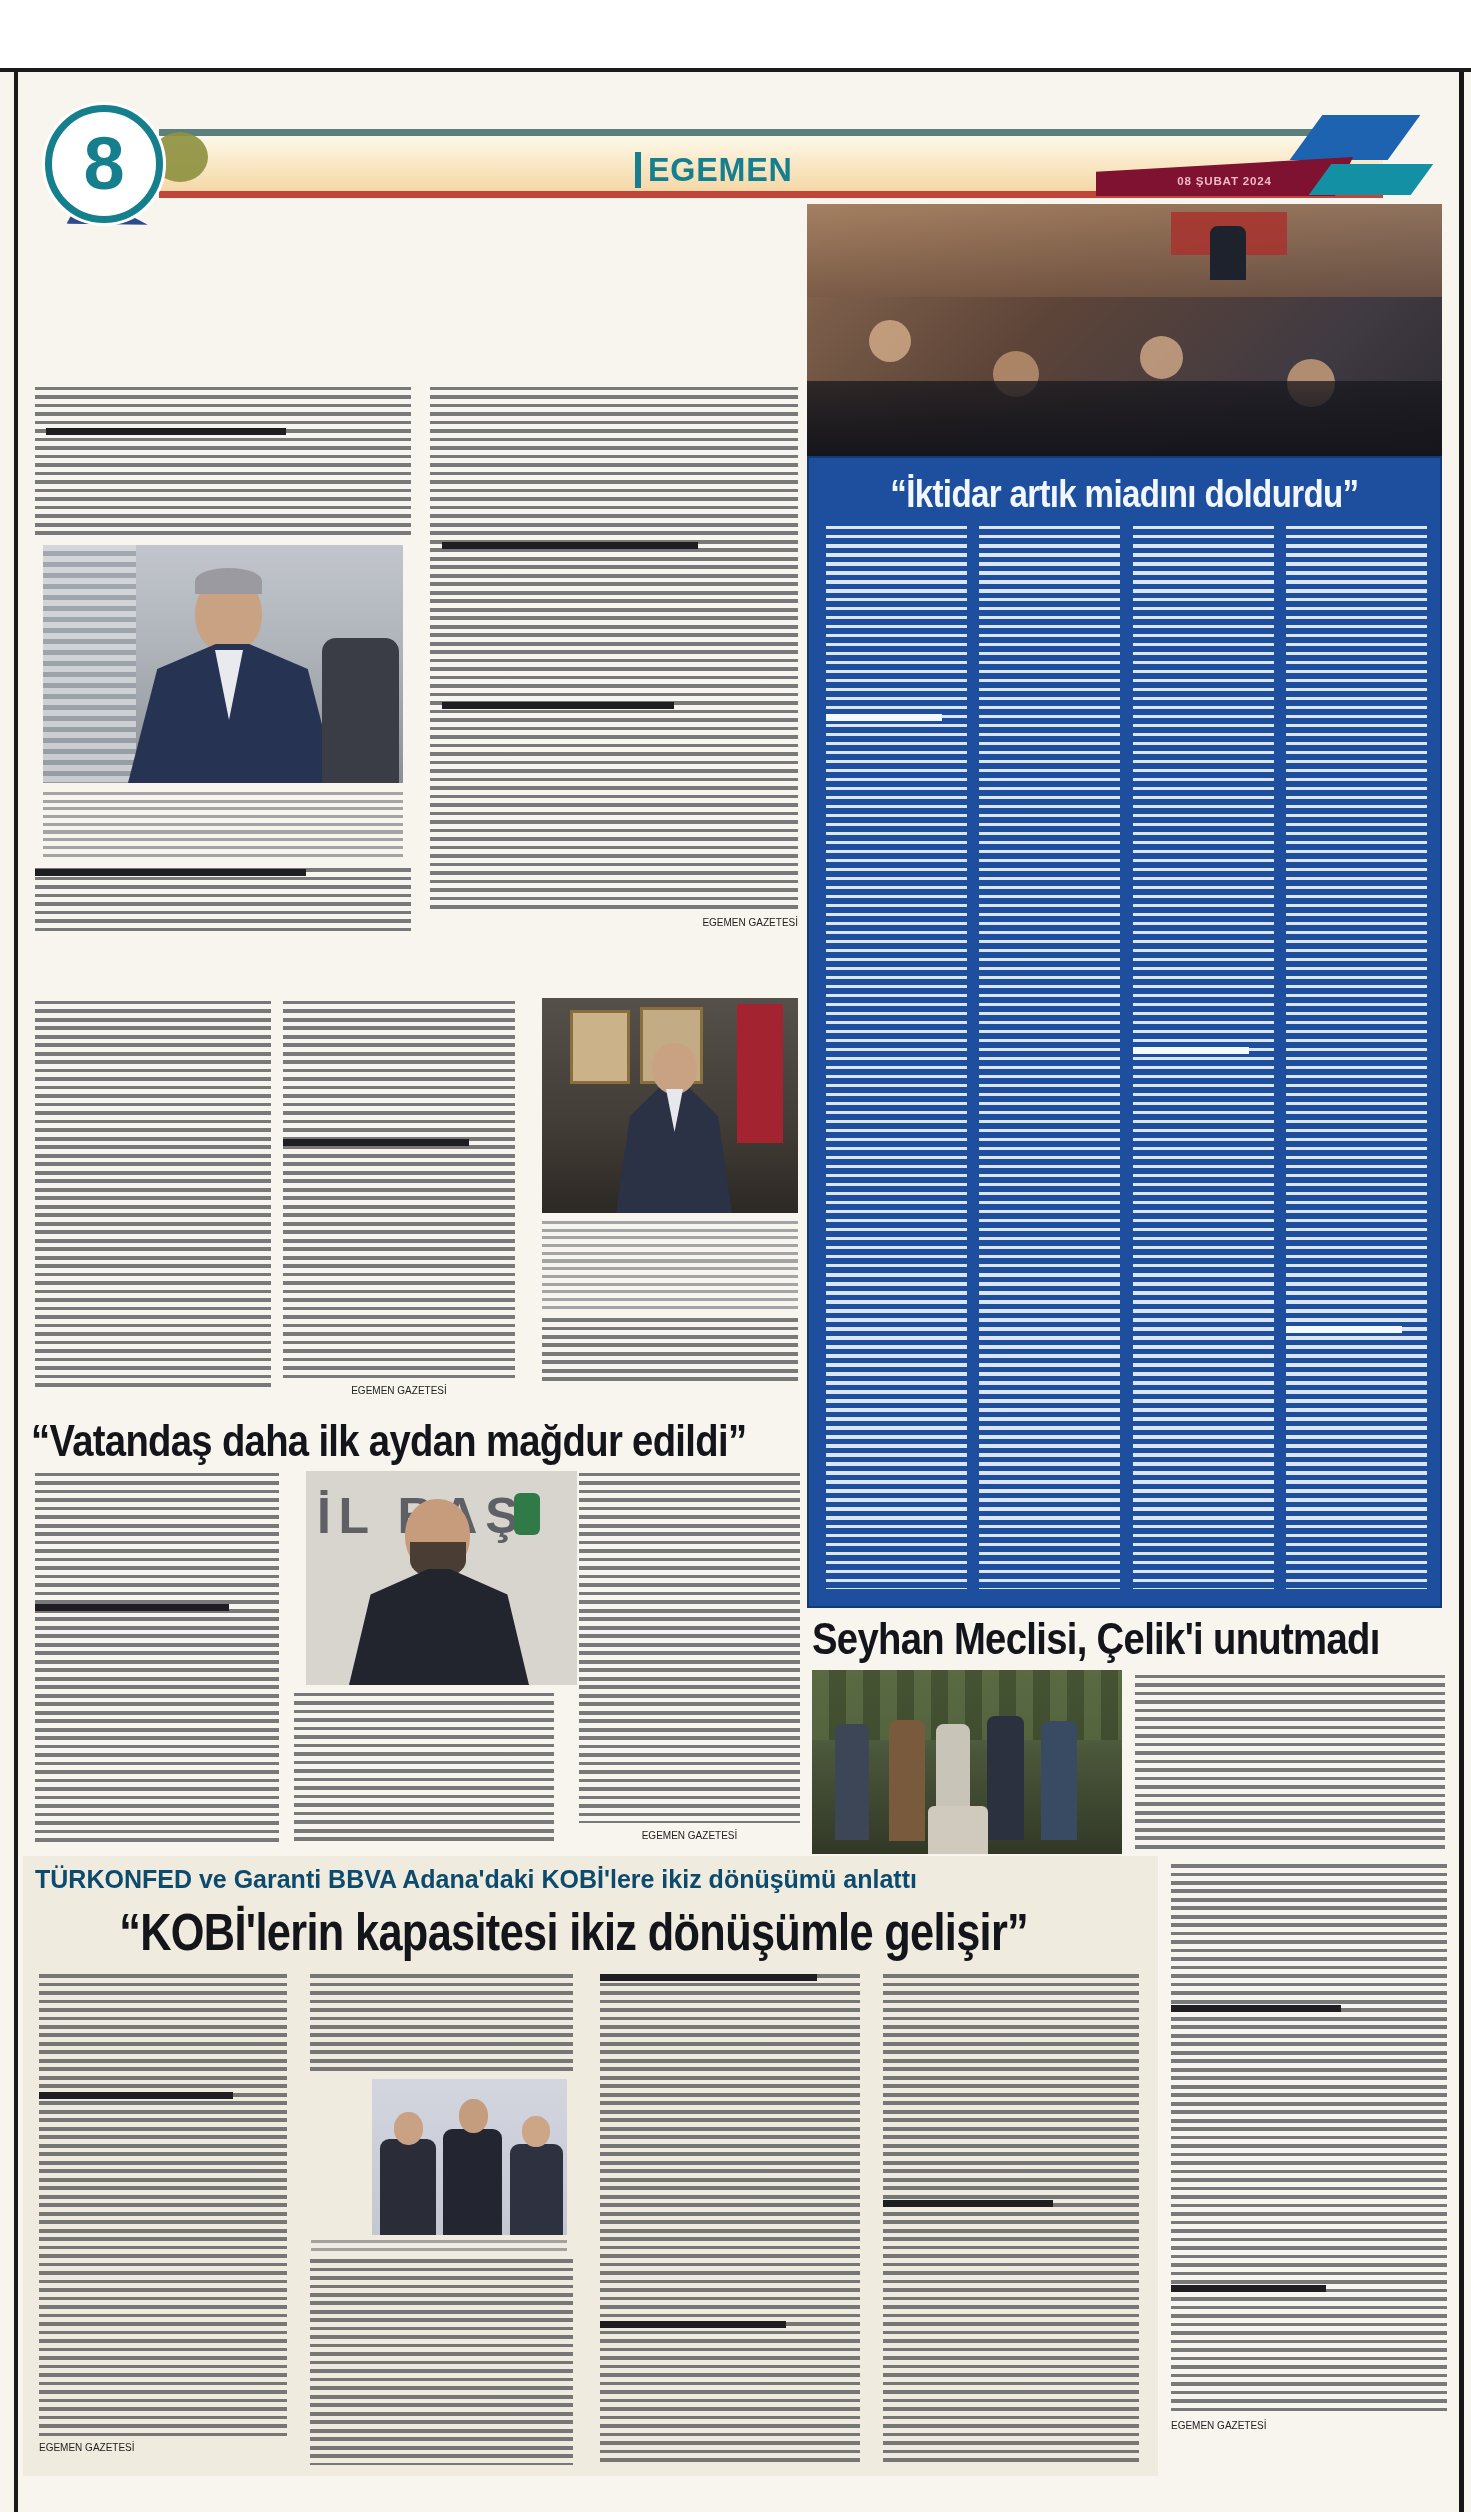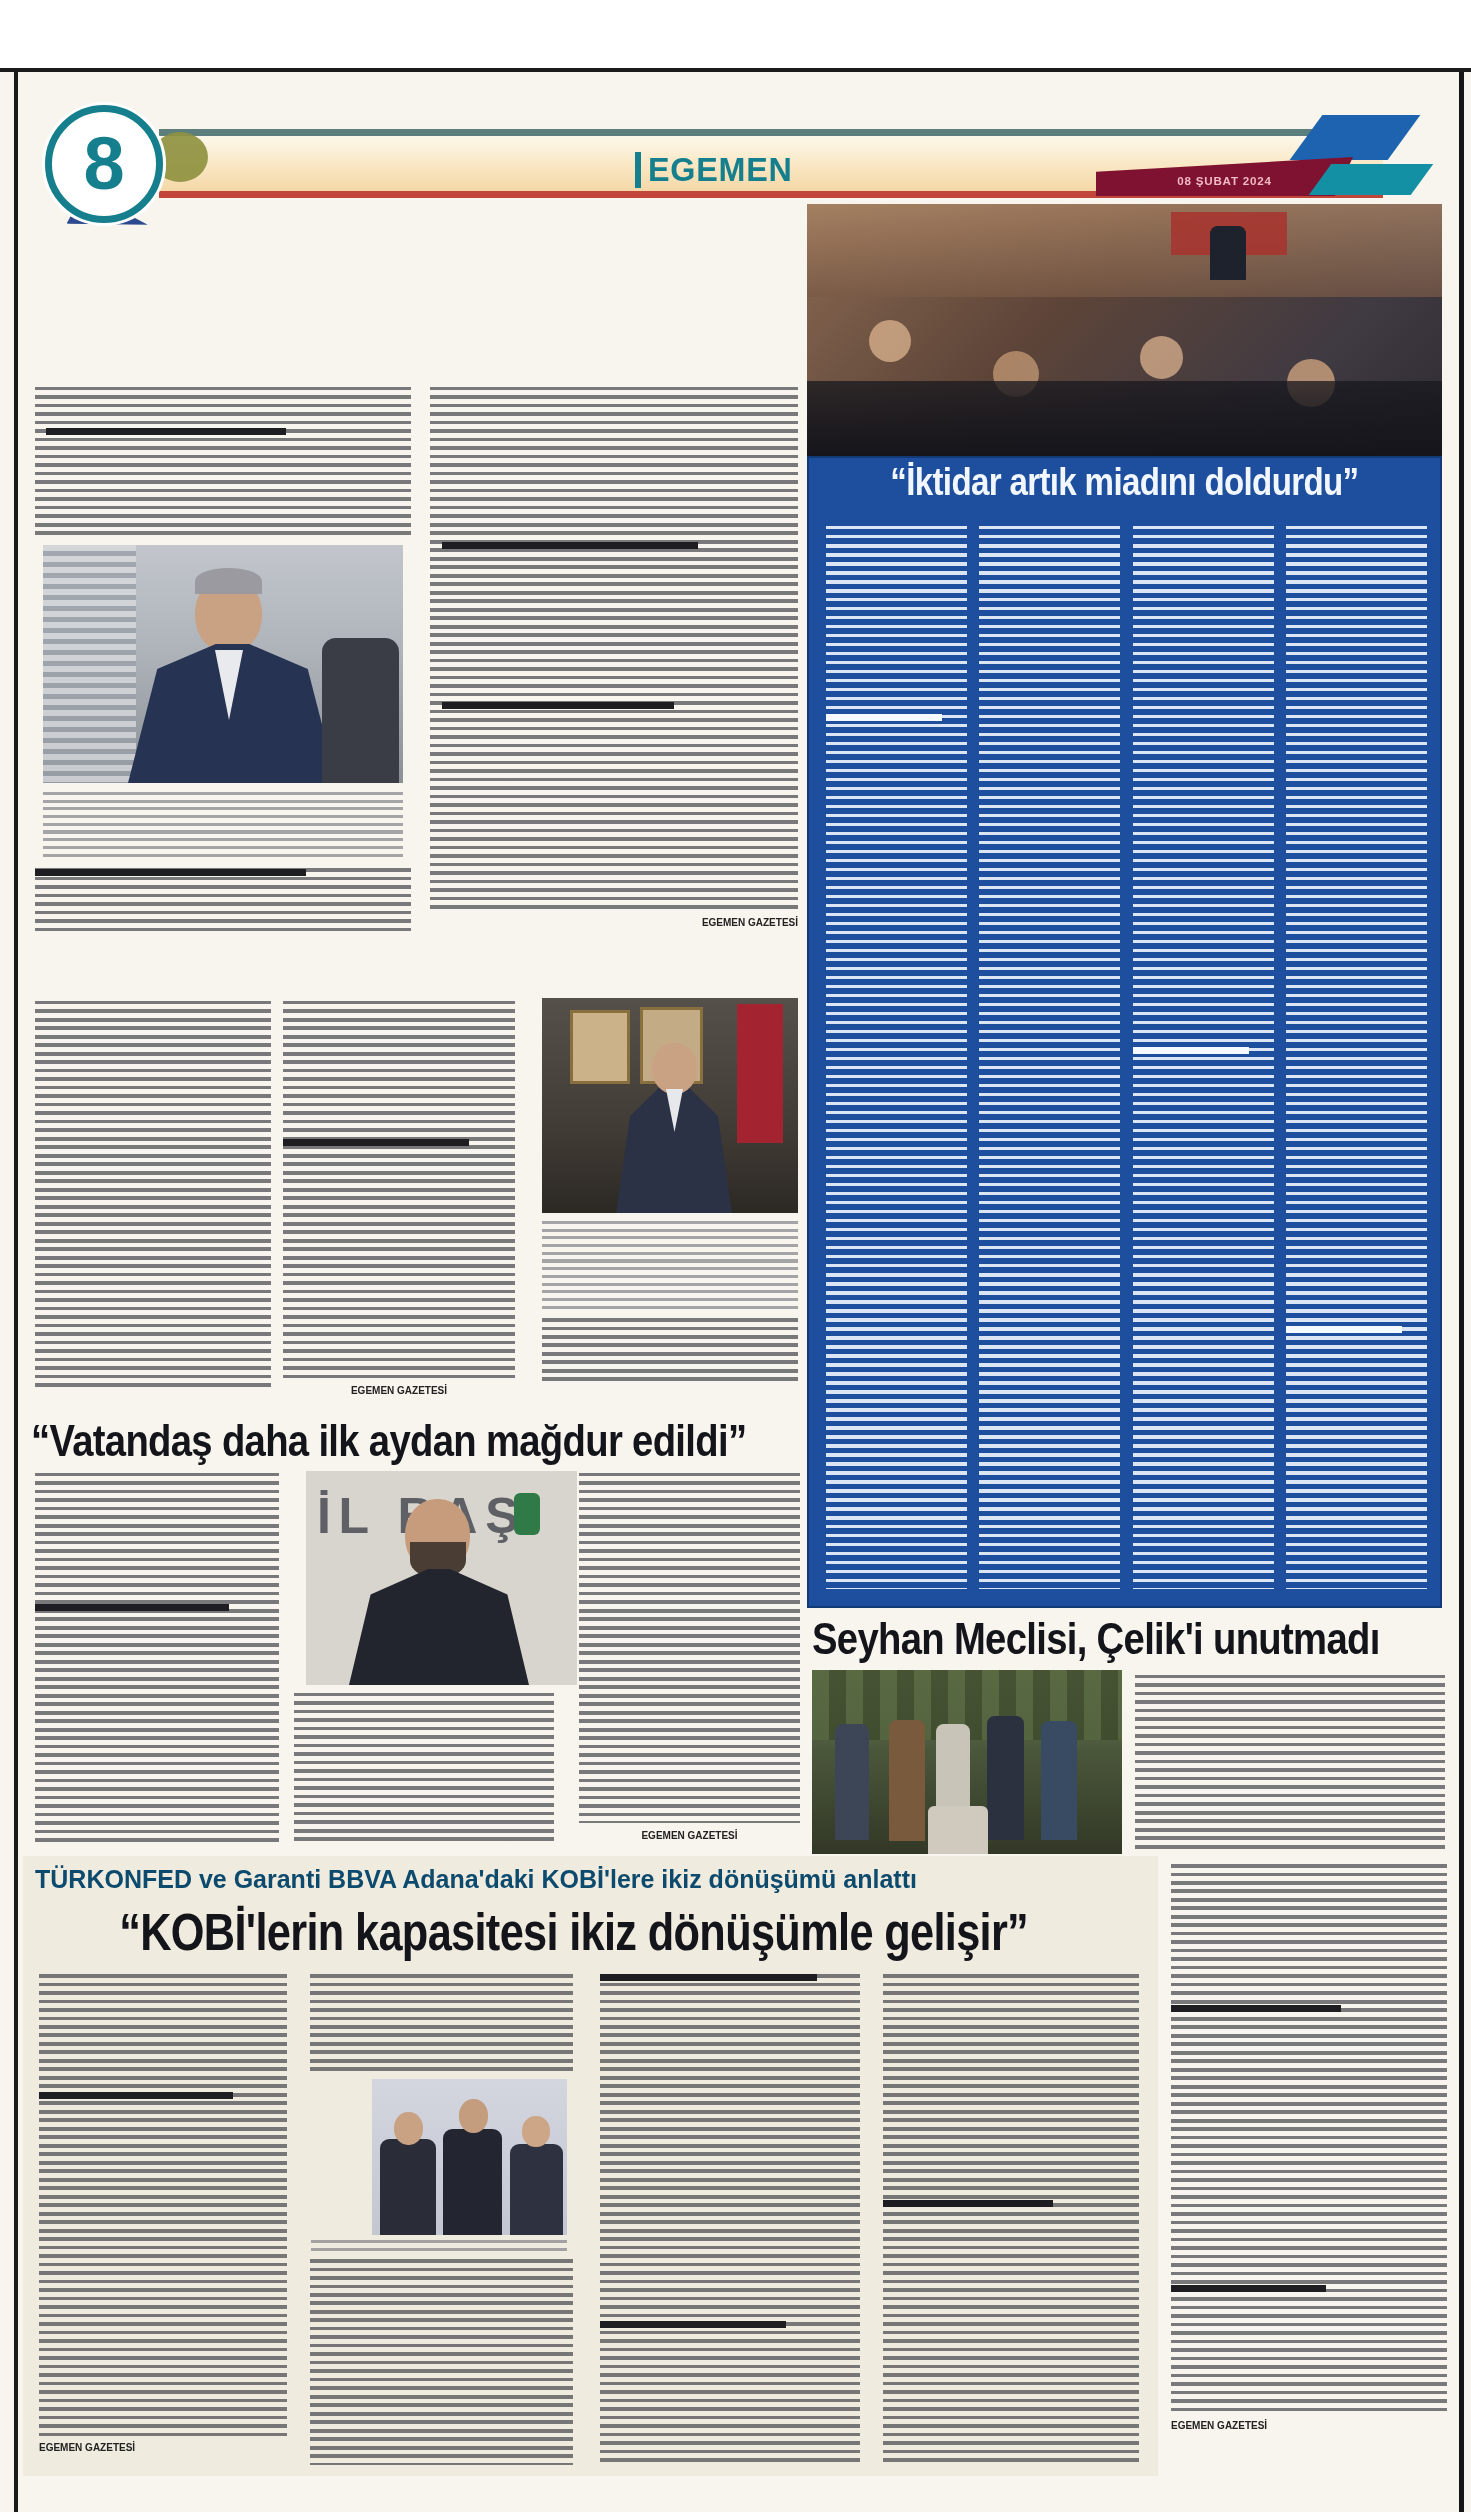--- a/index.html
+++ b/index.html
@@ -8,21 +8,21 @@
   .abs{position:absolute;}
   
   .gk{background-image:repeating-linear-gradient(180deg,#55555a 0 3.5px,rgba(0,0,0,0) 3.5px 8.5px);opacity:.78;}
   .gk-light{background-image:repeating-linear-gradient(180deg,#8f8f93 0 3.1px,rgba(0,0,0,0) 3.1px 7.7px);opacity:.8;}
   .gk-w{background-image:repeating-linear-gradient(180deg,rgba(240,246,255,.95) 0 3.5px,rgba(0,0,0,0) 3.5px 9px);opacity:.95;}
   .bar{background:#1d1d22;height:7px;}
   .bar-w{background:#f4f8ff;height:7px;}
   .hl{font-weight:bold;color:#14141b;white-space:nowrap;}
   .cond{display:inline-block;transform:scaleX(.85);transform-origin:0 50%;letter-spacing:-0.8px;}
   .cond-c{display:inline-block;transform:scaleX(.85);transform-origin:50% 50%;letter-spacing:-0.8px;}
-  .credit{font-weight:bold;font-size:10px;color:#222;}
+  .credit{font-weight:normal;font-size:10px;color:#222;}
   .photo{overflow:hidden;}
   .photo i{position:absolute;display:block;}
 </style>
 </head>
 <body>
 
 <div class="page">
 
   <div class="abs" style="left:0;top:0;width:1472px;height:68px;background:#ffffff;"></div>
   <div class="abs" style="left:0;top:68px;width:1472px;height:3.9px;background:#1b1b1b;"></div>
@@ -82,21 +82,21 @@
     <i style="left:364px;top:7.7px;width:116px;height:43px;background:#a8332e;opacity:.85;"></i>
     <i style="left:403px;top:22px;width:36px;height:54px;background:#1d222c;border-radius:7.7px 7.7px 0 0;"></i>
     <i style="left:62px;top:116px;width:42px;height:42px;background:#cfa886;border-radius:50%;opacity:.85;"></i>
     <i style="left:186px;top:147px;width:46px;height:46px;background:#b98f6e;border-radius:50%;opacity:.85;"></i>
     <i style="left:333px;top:132px;width:43px;height:43px;background:#d3ab89;border-radius:50%;opacity:.8;"></i>
     <i style="left:480px;top:155px;width:48px;height:48px;background:#c49b79;border-radius:50%;opacity:.85;"></i>
     <i style="left:0;top:177px;width:635px;height:75px;background:linear-gradient(180deg,rgba(24,24,30,.75),#15151b);"></i>
   </div>
 
   <div class="abs" style="left:807px;top:456px;width:635px;height:1152px;background:#1d4f9e;border:2.3px solid #123a77;box-sizing:border-box;">
-    <div class="abs" style="left:0;top:2px;width:631px;text-align:center;">
+    <div class="abs" style="left:0;top:14px;width:631px;text-align:center;">
       <span class="cond-c" style="font-size:39px;font-weight:bold;color:#f2f6ff;">“İktidar artık miadını doldurdu”</span>
     </div>
     <div class="abs gk-w" style="left:17px;top:68px;width:141px;height:1063px;"></div>
     <div class="abs gk-w" style="left:170px;top:68px;width:141px;height:1063px;"></div>
     <div class="abs gk-w" style="left:324px;top:68px;width:141px;height:1063px;"></div>
     <div class="abs gk-w" style="left:477px;top:68px;width:141px;height:1063px;"></div>
     <div class="abs bar-w" style="left:17px;top:256px;width:116px;"></div>
     <div class="abs bar-w" style="left:324px;top:589px;width:116px;"></div>
     <div class="abs bar-w" style="left:477px;top:868px;width:116px;"></div>
   </div>

